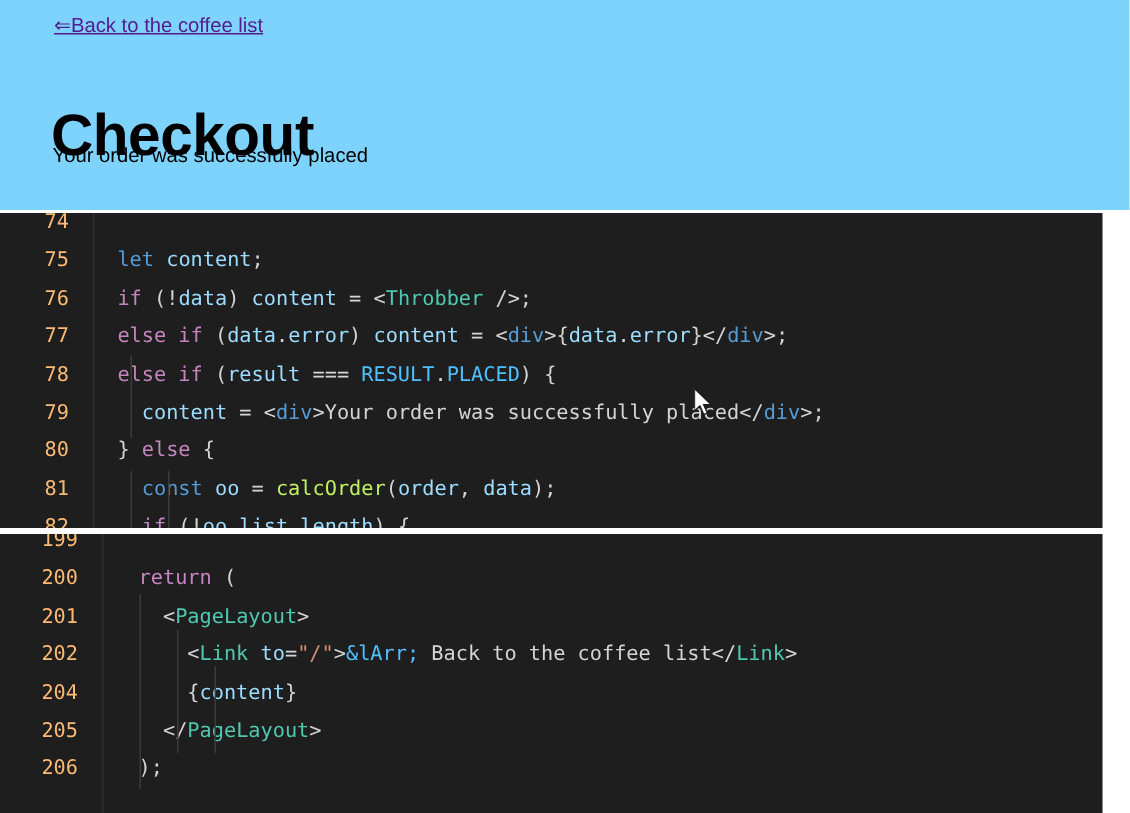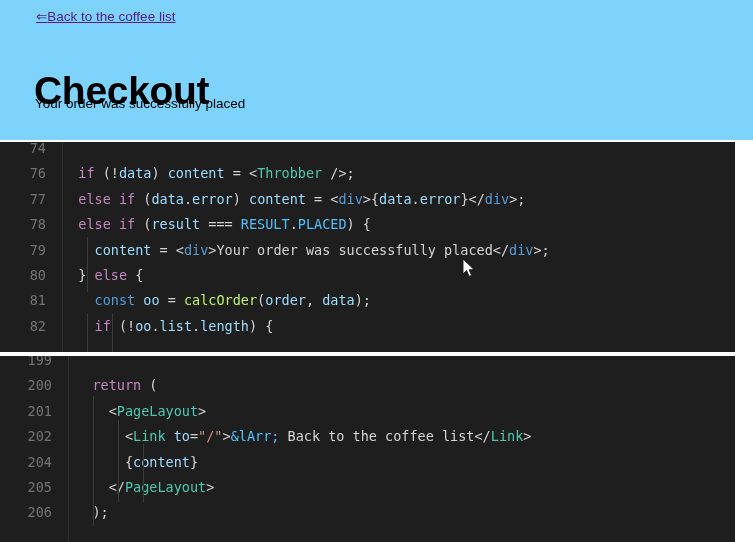--- a/index.html
+++ b/index.html
@@ -89,21 +89,21 @@
   .code-line {
     position: relative;
     height: 25.4px;
     line-height: 25.4px;
     white-space: pre;
   }
   .ln {
     display: inline-block;
     width: 46px;
     text-align: right;
-    color: #737373;
+    color: #fdba74;
     padding-right: 16px;
     box-sizing: content-box;
     user-select: none;
   }
   #code-block-2 .ln { width: 52px; }
   .gutter-divider {
     position: absolute;
     top: 0;
     bottom: 0;
     width: 1px;
@@ -155,20 +155,21 @@
     <span class="arrow">⇐</span><span>Back to the coffee list</span>
   </a>
   <h1 class="page-title">Checkout</h1>
   <div class="page-subtitle">Your order was successfully placed</div>
 </div>
 
 <div class="code-block" id="code-block-1">
   <div class="gutter-divider"></div>
   <div class="code-inner" id="code-lines-1">
       <div class="code-line"><span class="ln">74</span></div>
+      <div class="code-line"><span class="ln">75</span><span class="code-text"><span class="t-plain">  </span><span class="t-kw">let</span><span class="t-plain"> </span><span class="t-var">content</span><span class="t-plain">;</span></span></div>
       <div class="code-line"><span class="ln">76</span><span class="code-text"><span class="t-plain">  </span><span class="t-ctrl">if</span><span class="t-plain"> (!</span><span class="t-var">data</span><span class="t-plain">) </span><span class="t-var">content</span><span class="t-plain"> = </span><span class="t-plain">&lt;</span><span class="t-comp">Throbber</span><span class="t-plain"> /&gt;;</span></span></div>
       <div class="code-line"><span class="ln">77</span><span class="code-text"><span class="t-plain">  </span><span class="t-ctrl">else if</span><span class="t-plain"> (</span><span class="t-var">data</span><span class="t-plain">.</span><span class="t-var">error</span><span class="t-plain">) </span><span class="t-var">content</span><span class="t-plain"> = </span><span class="t-plain">&lt;</span><span class="t-kw">div</span><span class="t-plain">&gt;{</span><span class="t-var">data</span><span class="t-plain">.</span><span class="t-var">error</span><span class="t-plain">}&lt;/</span><span class="t-kw">div</span><span class="t-plain">&gt;;</span></span></div>
       <div class="code-line"><span class="ln">78</span><span class="code-text"><span class="t-plain">  </span><span class="t-ctrl">else if</span><span class="t-plain"> (</span><span class="t-var">result</span><span class="t-plain"> === </span><span class="t-const">RESULT</span><span class="t-plain">.</span><span class="t-const">PLACED</span><span class="t-plain">) {</span></span></div>
       <div class="code-line"><span class="ln">79</span><span class="code-text"><span class="t-plain">    </span><span class="t-var">content</span><span class="t-plain"> = </span><span class="t-plain">&lt;</span><span class="t-kw">div</span><span class="t-plain">&gt;</span><span class="t-txt">Your order was successfully placed</span><span class="t-plain">&lt;/</span><span class="t-kw">div</span><span class="t-plain">&gt;;</span></span></div>
       <div class="code-line"><span class="ln">80</span><span class="code-text"><span class="t-plain">  } </span><span class="t-ctrl">else</span><span class="t-plain"> {</span></span></div>
       <div class="code-line"><span class="ln">81</span><span class="code-text"><span class="t-plain">    </span><span class="t-kw">const</span><span class="t-plain"> </span><span class="t-var">oo</span><span class="t-plain"> = </span><span class="t-fn">calcOrder</span><span class="t-plain">(</span><span class="t-var">order</span><span class="t-plain">, </span><span class="t-var">data</span><span class="t-plain">);</span></span></div>
       <div class="code-line"><span class="ln">82</span><span class="code-text"><span class="t-plain">    </span><span class="t-ctrl">if</span><span class="t-plain"> (!</span><span class="t-var">oo</span><span class="t-plain">.</span><span class="t-var">list</span><span class="t-plain">.</span><span class="t-var">length</span><span class="t-plain">) {</span></span></div>
     </div>
 <div class="guide" style="left: 87px; top: 95px; height: 55px;"></div>
     <div class="guide" style="left: 87px; top: 172px; height: 40px;"></div>

